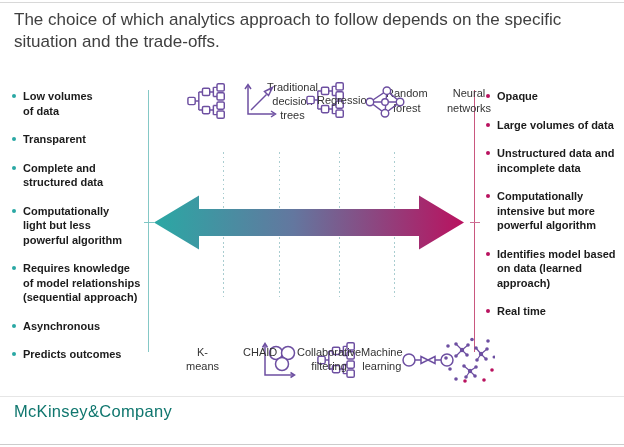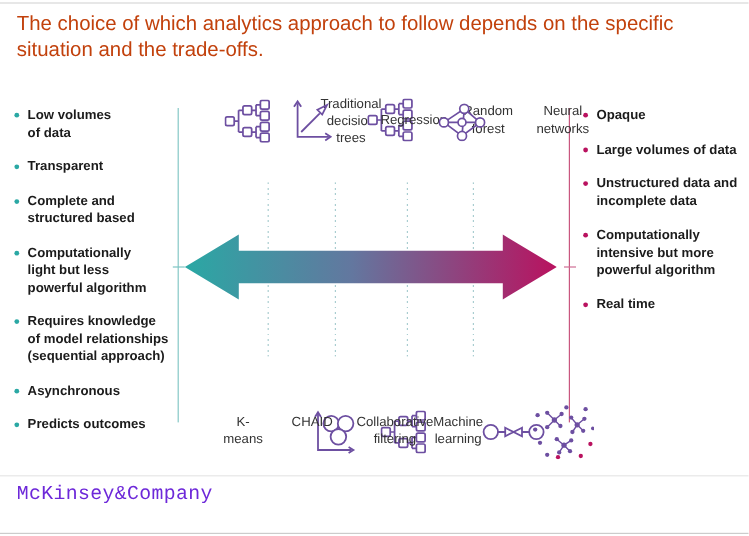--- a/index.html
+++ b/index.html
@@ -6,21 +6,21 @@
   html,body { background:#fff; }
   body { font-family:"Liberation Sans", sans-serif; }
   .canvas { position:relative; width:624px; height:447px; background:#fff; overflow:hidden; }
 
   .hline { position:absolute; left:0; width:624px; height:1px; }
   .hline.top { top:2px; background:#d8d8d8; }
   .hline.footer-sep { top:396px; background:#e6e6e6; }
   .hline.bottom { top:444px; background:#cccccc; }
 
   .title { position:absolute; left:14px; top:9px; width:556px;
-           font-size:17px; line-height:1.32; color:#c2410c; }
+           font-size:17px; line-height:1.32; color:#404040; }
 
   .bullet-list { position:absolute; top:89px; list-style:none; }
   .bullet-list.left  { left:12px;  width:140px; }
   .bullet-list.right { left:486px; width:132px; }
   .bullet-list li { display:flex; gap:7px; margin-bottom:14px;
                     font-size:11px; font-weight:700; line-height:1.32; color:#1b1b1b; }
   .dot { flex:0 0 auto; width:4px; height:4px; border-radius:50%; margin-top:5px; }
   .dot.teal { background:#2aa8a4; }
   .dot.magenta { background:#b9125f; }
   .pre { white-space:pre-line; }
@@ -41,22 +41,22 @@
   .mcol { position:absolute; display:flex; flex-direction:row; align-items:center;
           text-align:center; z-index:3;gap:40px; }
   .mlabel { font-size:11px; color:#333; line-height:1.28; white-space:pre-line; }
   .top-col { top:80px; }
   .top-col .iconbox { height:38px; display:flex; align-items:flex-end; justify-content:center; margin-bottom:3px; }
   .bottom-col { top:294px;margin-top:43px; }
   .bottom-col .labelbox { height:31px; }
   .bottom-col .iconbox { height:46px; display:flex; align-items:center; justify-content:center; }
 
   .footer-brand { position:absolute; left:14px; top:402px;
-                  font-family:Liberation Mono, monospace; font-size:16.5px;
-                  letter-spacing:0.3px; color:#6d28d9; }
+                  font-family:Liberation Sans, sans-serif; font-size:16.5px;
+                  letter-spacing:0.3px; color:#0f766e; }
 </style>
 </head>
 <body>
 
 <div class="canvas">
 
   <div class="hline top"></div>
 
   <div class="title">The choice of which analytics approach to follow depends on the specific situation and the trade-offs.</div>
 
@@ -66,21 +66,21 @@
         <span class="pre">Low volumes
 of data</span>
       </li>
     <li>
         <span class="dot teal"></span>
         <span class="pre">Transparent</span>
       </li>
     <li>
         <span class="dot teal"></span>
         <span class="pre">Complete and
-structured based</span>
+structured data</span>
       </li>
     <li>
         <span class="dot teal"></span>
         <span class="pre">Computationally
 light but less
 powerful algorithm</span>
       </li>
     <li>
         <span class="dot teal"></span>
         <span class="pre">Requires knowledge
@@ -109,20 +109,26 @@
     <li>
         <span class="dot magenta"></span>
         <span class="pre">Unstructured data and
 incomplete data</span>
       </li>
     <li>
         <span class="dot magenta"></span>
         <span class="pre">Computationally
 intensive but more
 powerful algorithm</span>
+      </li>
+    <li>
+        <span class="dot magenta"></span>
+        <span class="pre">Identifies model based
+on data (learned
+approach)</span>
       </li>
     <li>
         <span class="dot magenta"></span>
         <span class="pre">Real time</span>
       </li>
   </ul>
 
   <div class="vline left"></div>
   <div class="vline right"></div>
   <div class="tick left"></div>

